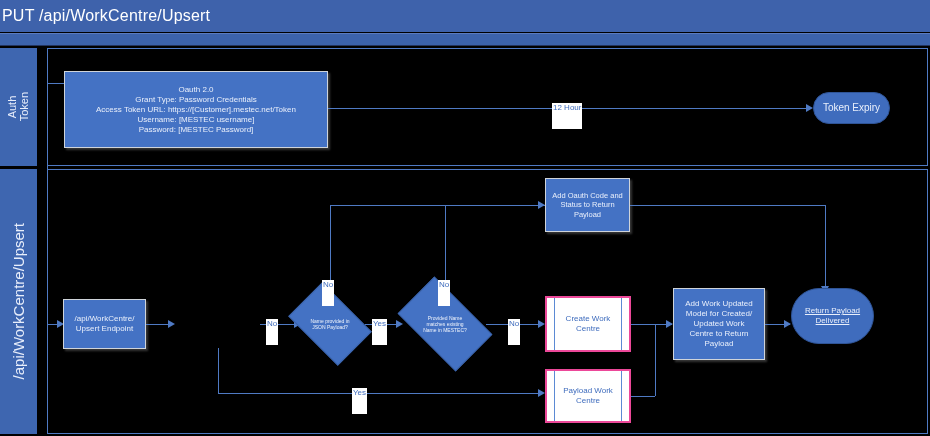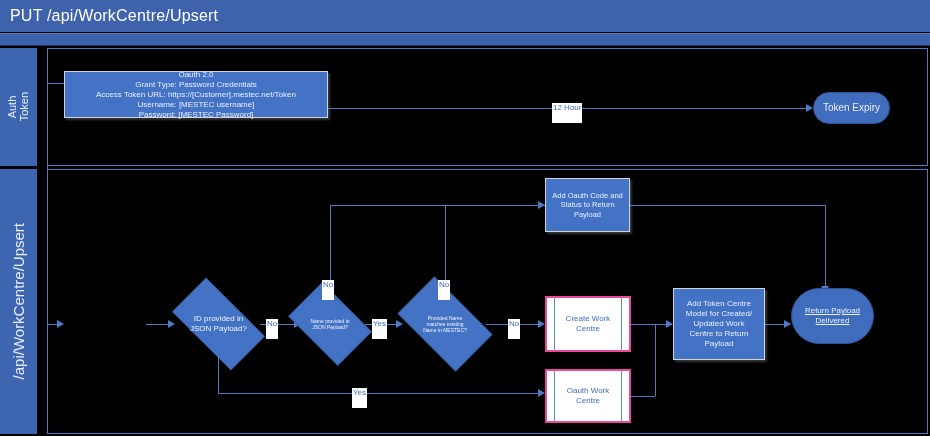--- a/index.html
+++ b/index.html
@@ -1,21 +1,21 @@
 <!DOCTYPE html>
 <html><head>
 <meta charset="utf-8">
 <style>
   html,body{margin:0;padding:0;background:#000;}
   body{width:930px;height:436px;overflow:hidden;font-family:"Liberation Sans",sans-serif;}
   #stage{position:relative;width:930px;height:436px;background:#000;}
 
   
   .titlebar{position:absolute;left:0;top:0;width:930px;height:32px;background:#3e62ab;
-            color:#fff;font-size:16px;display:flex;align-items:center;padding-left:10px;
+            color:#fff;font-size:16px;display:flex;align-items:center;padding-left:2px;
             box-sizing:border-box;letter-spacing:.2px;}
   .subbar{position:absolute;left:0;top:33px;width:930px;height:13px;background:#3c63ac;
           border-top:1px solid #5b7cc0;border-bottom:1px solid #22345e;box-sizing:border-box;}
 
   
   .lane-label{position:absolute;left:0;width:37px;background:#3e66b0;color:#e8eefb;
               display:flex;align-items:center;justify-content:center;}
   .lane-label span{writing-mode:vertical-rl;transform:rotate(180deg);white-space:pre;
                    text-align:center;line-height:1.05;}
   #laneAuthLabel{top:48px;height:118px;font-size:11px;}
@@ -47,67 +47,64 @@
 
   
   .ln{position:absolute;background:#4f7ac4;}
   .lh{height:1px;}
   .lv{width:1px;}
   .arw{position:absolute;width:0;height:0;}
   .arw.r{border-top:4px solid transparent;border-bottom:4px solid transparent;border-left:7px solid #4f7ac4;}
   .arw.d{border-left:4px solid transparent;border-right:4px solid transparent;border-top:7px solid #4f7ac4;}
 
   .elbl{position:absolute;background:#fff;color:#3f6cbd;font-size:8px;padding:0 1px;
-        line-height:10px;height:20px;}
+        line-height:10px;height:26px;}
 </style>
 </head>
 <body>
 
 <div id="stage">
 
   <div class="titlebar">PUT /api/WorkCentre/Upsert</div>
   <div class="subbar"></div>
 
   <div class="lane-label" id="laneAuthLabel">
     <span style="white-space: pre-line;">Auth
 Token</span>
   </div>
   <div class="lane-box" id="laneAuthBox"></div>
 
   <div class="lane-label" id="laneApiLabel">
     <span>/api/WorkCentre/Upsert</span>
   </div>
   <div class="lane-box" id="laneApiBox"></div>
 
-  <div class="node proc" style="left: 64px; top: 71px; width: 264px; height: 47px; font-size: 8px; padding: 2px; white-space: pre-line;">Oauth 2.0
+  <div class="node proc" style="left: 64px; top: 71px; width: 264px; height: 77px; font-size: 8px; padding: 2px; white-space: pre-line;">Oauth 2.0
 Grant Type: Password Credentials
 Access Token URL: https://[Customer].mestec.net/Token
 Username: [MESTEC username]
 Password: [MESTEC Password]</div>
 
   <div class="ln lh" style="left:328px;top:108px;width:480px;"></div>
   <div class="arw r" style="left:806px;top:104px;"></div>
   <div class="elbl" style="left:552px;top:103px;">12 Hour</div>
 
   <div class="node term" style="left:813px;top:92px;width:77px;height:32px;font-size:10px;">Token Expiry</div>
 
   <div class="ln lh" style="left:47px;top:83px;width:17px;"></div>
   <div class="ln lv" style="left:47px;top:83px;height:241px;"></div>
   <div class="ln lh" style="left:47px;top:324px;width:14px;"></div>
   <div class="arw r" style="left:57px;top:320px;"></div>
 
+  <div class="node proc" style="left: 63px; top: 299px; width: 83px; height: 50px; font-size: 8px; white-space: pre-line;">/api/WorkCentre/
+Upsert Endpoint</div>
 
   <div class="ln lh" style="left:146px;top:324px;width:24px;"></div>
   <div class="arw r" style="left:168px;top:320px;"></div>
 
-  <div class="dia" style="left:177px;top:300px;width:83px;height:48px;">
-    <div class="sq"></div>
-    <div class="dtxt" style="font-size: 8px; white-space: pre-line;">ID provided in
-JSON Payload?</div>
-  </div>
 
   <div class="ln lh" style="left:260px;top:324px;width:36px;"></div>
   <div class="arw r" style="left:294px;top:320px;"></div>
   <div class="elbl" style="left:266px;top:319px;">No</div>
 
   <div class="ln lv" style="left:218px;top:348px;height:45px;"></div>
   <div class="ln lh" style="left:218px;top:393px;width:325px;"></div>
   <div class="arw r" style="left:538px;top:389px;"></div>
   <div class="elbl" style="left:352px;top:388px;">Yes</div>
 
@@ -152,31 +149,31 @@
   <div class="node predef" style="left:545px;top:296px;width:86px;height:56px;font-size:8px;">
     <div class="bar l"></div>
     <div class="bar r"></div>
     <div class="ptxt" style="white-space: pre-line;">Create Work
 Centre</div>
   </div>
 
   <div class="node predef" style="left:545px;top:369px;width:86px;height:54px;font-size:8px;">
     <div class="bar l"></div>
     <div class="bar r"></div>
-    <div class="ptxt" style="white-space: pre-line;">Oauth Work
+    <div class="ptxt" style="white-space: pre-line;">Payload Work
 Centre</div>
   </div>
 
   <div class="ln lh" style="left:631px;top:324px;width:41px;"></div>
   <div class="arw r" style="left:666px;top:320px;"></div>
 
   <div class="ln lh" style="left:631px;top:396px;width:24px;"></div>
   <div class="ln lv" style="left:655px;top:324px;height:72px;"></div>
 
-  <div class="node proc" style="left: 673px; top: 288px; width: 92px; height: 72px; font-size: 8px; white-space: pre-line;">Add Token Centre
+  <div class="node proc" style="left: 673px; top: 288px; width: 92px; height: 72px; font-size: 8px; white-space: pre-line;">Add Work Updated
 Model for Created/
 Updated Work
 Centre to Return
 Payload</div>
 
   <div class="ln lh" style="left:765px;top:324px;width:25px;"></div>
   <div class="arw r" style="left:784px;top:320px;"></div>
 
   <div class="node term" style="left: 791px; top: 288px; width: 83px; height: 56px; font-size: 8px; white-space: pre-line; text-decoration: underline;">Return Payload
 Delivered</div>

